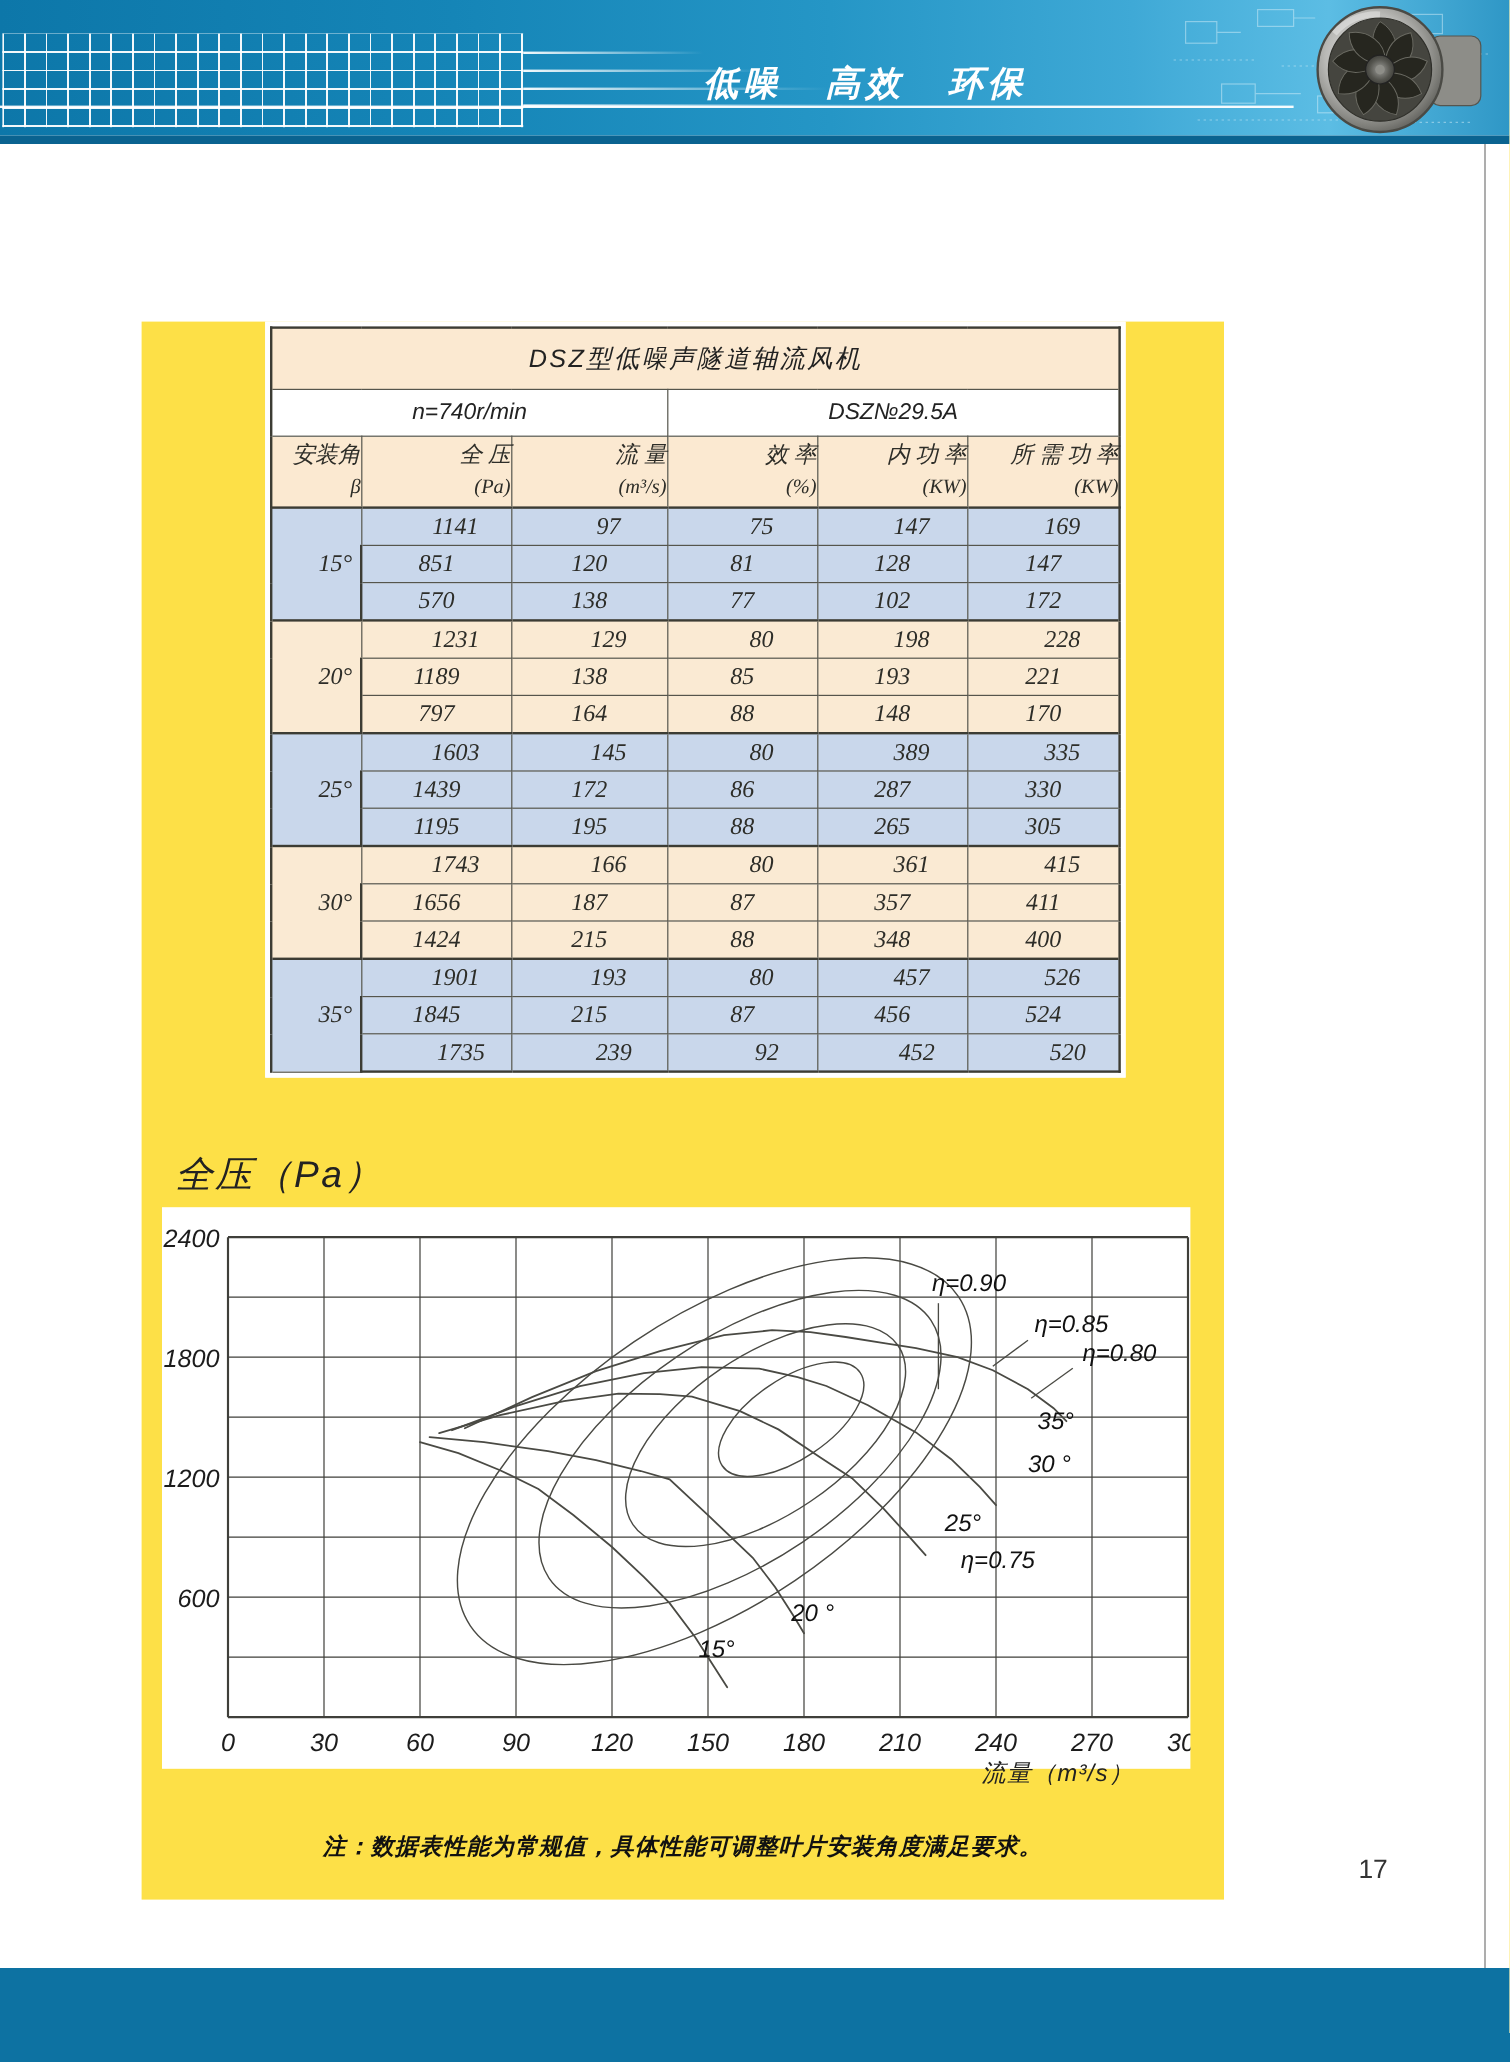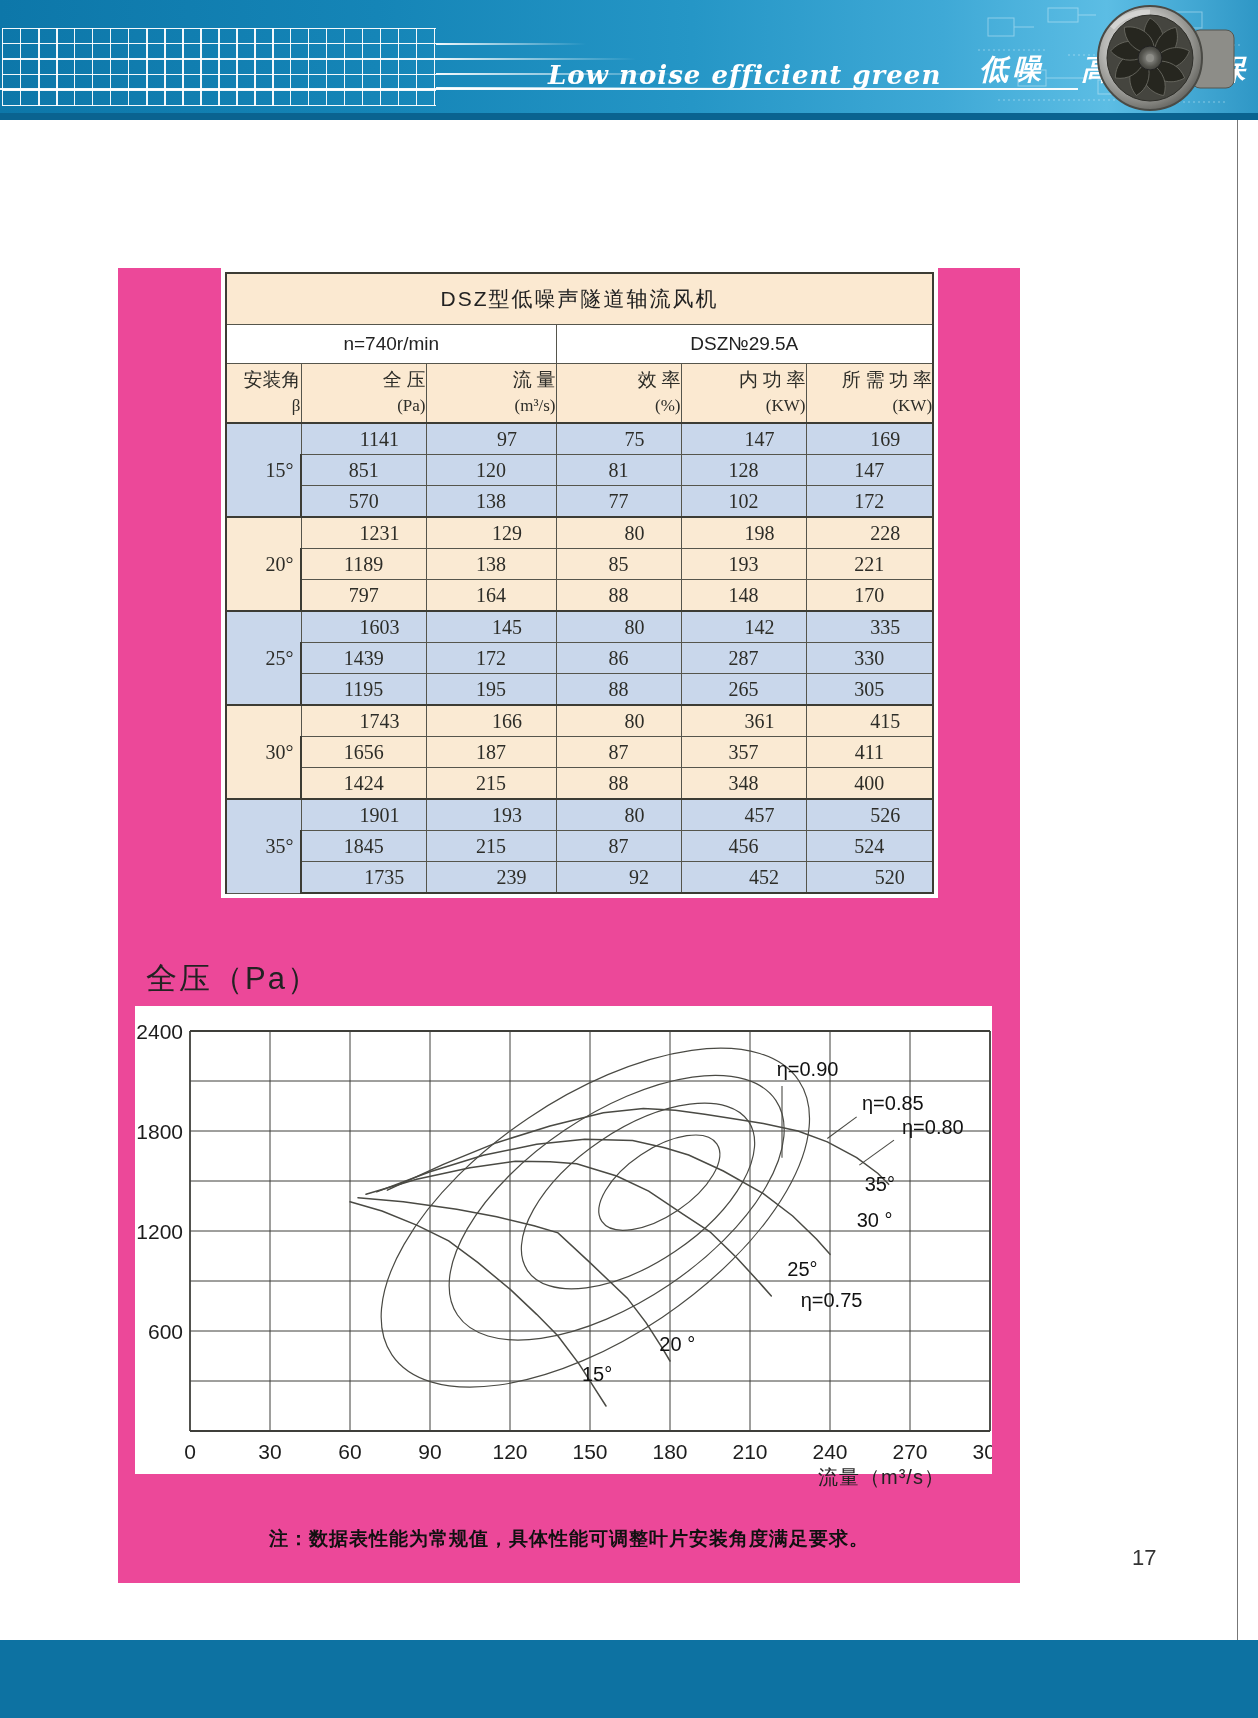--- a/index.html
+++ b/index.html
@@ -18,21 +18,21 @@
   .slogan-underline{position:absolute;left:0;top:88px;width:1078px;height:2px;background:rgba(255,255,255,.95);}
   .slogan-row{position:absolute;left:548px;top:50px;width:540px;height:40px;display:flex;align-items:flex-end;}
   .slogan-script{font-family:"DejaVu Serif",serif;font-style:italic;font-weight:bold;
       color:#fff;font-size:26px;letter-spacing:1px;white-space:nowrap;}
   .slogan-cn{display:flex;gap:36px;margin-left:38px;color:#fff;font-size:29px;font-weight:bold;
       font-style:italic;white-space:nowrap;letter-spacing:4px;}
   .circuit{position:absolute;right:0;top:0;width:300px;height:113px;opacity:.45;}
   .fan-wrap{position:absolute;left:1072px;top:2px;width:170px;height:112px;}
 
   
-  .card{position:absolute;left:118px;top:268px;width:902px;height:1315px;background:#ec4899;}
+  .card{position:absolute;left:118px;top:268px;width:902px;height:1315px;background:#fde047;font-style:italic;}
 
   
   .tbl-wrap{position:absolute;left:103px;top:0;border:4px solid #ffffff;background:#fff;}
   table.perf{border-collapse:collapse;table-layout:fixed;width:707px;
      font-family:"Liberation Serif",serif;color:#2d2d28;}
   table.perf td{border:1px solid #55554c;text-align:center;padding:0;}
   td.title-cell{background:#fbe9d1;height:50px;font-family:"Liberation Sans",sans-serif;
      font-size:21px;letter-spacing:2px;color:#222;}
   td.sub-cell{background:#ffffff;height:38px;font-family:"Liberation Sans",sans-serif;font-size:19px;color:#222;}
   td.head-cell{background:#fbe9d1;height:58px;font-size:19px;line-height:26px;}
@@ -80,21 +80,20 @@
         <rect x="140" y="80" width="30" height="14"></rect>
       <rect x="220" y="62" width="26" height="20"></rect>
       <path d="M56,27 h20 M120,15 h18 M174,40 h22 M88,78 h38 M170,87 h36"></path>
       <g stroke-dasharray="2 3">
         <path d="M20,50 h70 M110,55 h90 M215,45 h70 M40,100 h120 M180,102 h90"></path>
       </g>
     </g>
   </svg>
 
   <div class="slogan-row">
-    <span class="slogan-script">Low noise efficient green</span>
     <span class="slogan-cn">
       <span>低噪</span>
       <span>高效</span>
       <span>环保</span>
     </span>
   </div>
   <div class="slogan-underline"></div>
 
   <div class="fan-wrap">
     <svg viewBox="0 0 170 112" width="170" height="112">
@@ -223,21 +222,21 @@
             <td class="data-cell bg-cream">164</td>
             <td class="data-cell bg-cream">88</td>
             <td class="data-cell bg-cream">148</td>
             <td class="data-cell bg-cream">170</td>
           </tr>
           <tr class="grp-first">
             <td rowspan="3" class="angle-cell bg-blue">25°</td>
             <td class="data-cell bg-blue">1603</td>
             <td class="data-cell bg-blue">145</td>
             <td class="data-cell bg-blue">80</td>
-            <td class="data-cell bg-blue">142</td>
+            <td class="data-cell bg-blue">389</td>
             <td class="data-cell bg-blue">335</td>
           </tr>
           <tr>
             <td class="data-cell bg-blue">1439</td>
             <td class="data-cell bg-blue">172</td>
             <td class="data-cell bg-blue">86</td>
             <td class="data-cell bg-blue">287</td>
             <td class="data-cell bg-blue">330</td>
           </tr>
           <tr>

